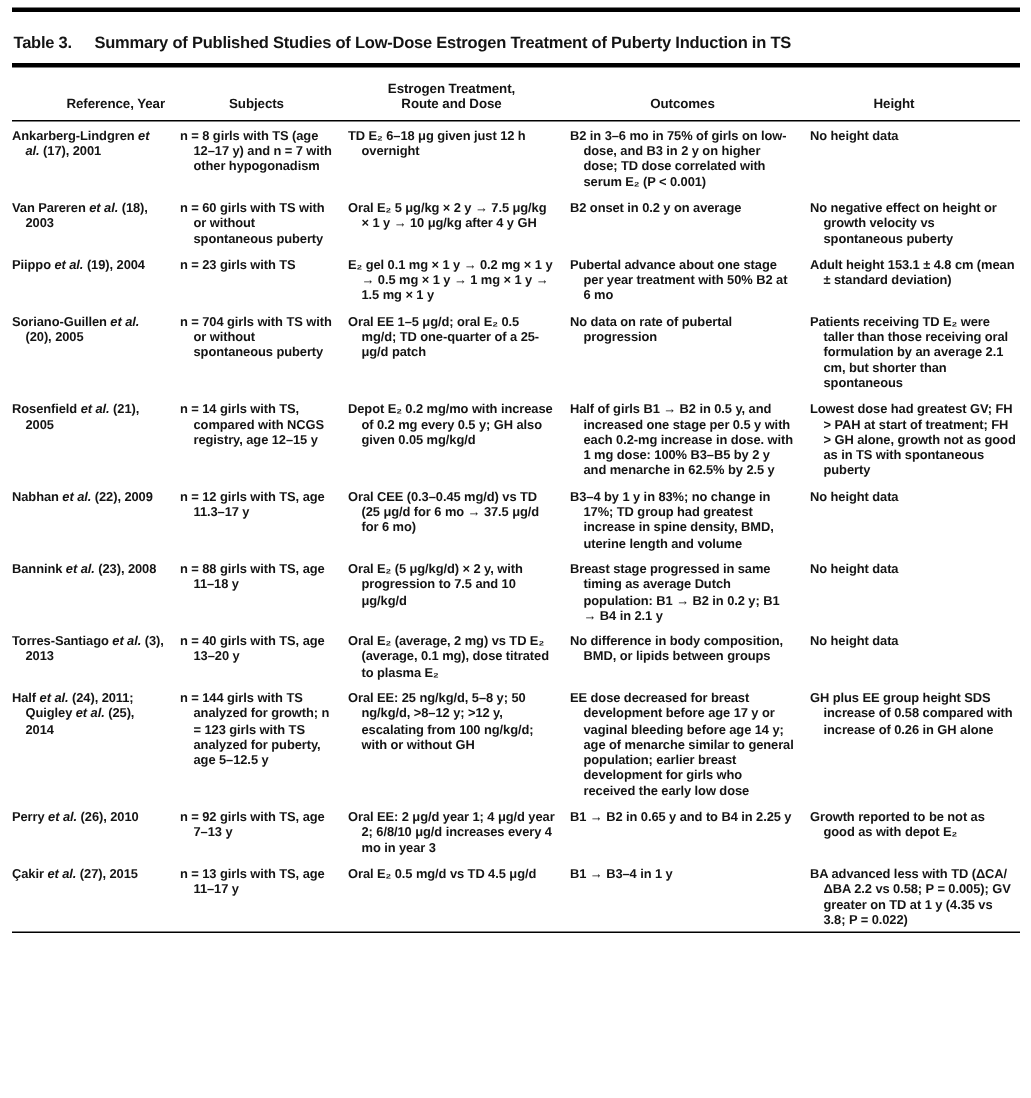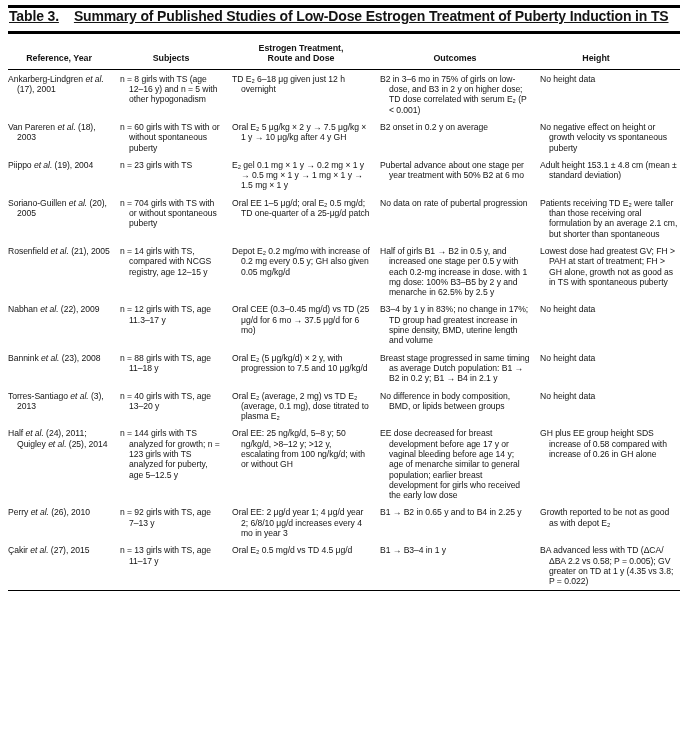--- a/index.html
+++ b/index.html
@@ -10,26 +10,25 @@
     font-family: "Liberation Sans", sans-serif;
     color: #141414;
     overflow: hidden;
   }
   .page { padding: 5px 7px 0 8px; }
 
   .rule-top { height: 3.2px; background: #000; }
   .rule-under-title { height: 2.6px; background: #000; }
 
   .title-row {
-    padding: 0 0 7px 1px;
-    font-size: 14px;
+    padding: 15px 0 7px 1px;
+    font-size: 11px;
     font-weight: bold;
     letter-spacing: -0.15px;
     white-space: nowrap;
-    text-decoration: underline;
   }
   .title-label { margin-right: 15px; }
 
   table.studies {
     width: 672px;
     border-collapse: collapse;
     table-layout: fixed;
     border-bottom: 1.8px solid #000;
   }
   col.c1 { width: 112px; }
@@ -42,29 +41,30 @@
   th {
     font-size: 8.9px;
     font-weight: bold;
     text-align: center;
     vertical-align: bottom;
     padding: 9px 10px 5px 0;
     white-space: pre-line;
     letter-spacing: -0.05px;
     line-height: 10.5px;
   }
-  th.c1 { text-align: center; }
+  th.c1 { text-align: right; }
   th.c5 { padding-right: 28px; }
 
   td {
     vertical-align: top;
     font-size: 8.6px;
     line-height: 10.3px;
     letter-spacing: -0.05px;
     padding: 4px 10px 3px 0;
+    font-weight: bold;
   }
   td.c5 { padding-right: 2px; }
   .cell-text {
     padding-left: 9px;
     text-indent: -9px;
   }
 </style>
 </head>
 <body>
 
@@ -92,21 +92,21 @@
         <th class="c4">Outcomes</th>
         <th class="c5">Height</th>
       </tr>
     </thead>
     <tbody>
   <tr>
     <td class="c1">
             <div class="cell-text"><span>Ankarberg-Lindgren </span><span style="font-style: italic;">et al.</span><span> (17), 2001</span></div>
           </td>
     <td class="c2">
-            <div class="cell-text">n = 8 girls with TS (age 12–16 y) and n = 5 with other hypogonadism</div>
+            <div class="cell-text">n = 8 girls with TS (age 12–17 y) and n = 7 with other hypogonadism</div>
           </td>
     <td class="c3">
             <div class="cell-text">TD E₂ 6–18 μg given just 12 h overnight</div>
           </td>
     <td class="c4">
             <div class="cell-text">B2 in 3–6 mo in 75% of girls on low-dose, and B3 in 2 y on higher dose; TD dose correlated with serum E₂ (P &lt; 0.001)</div>
           </td>
     <td class="c5">
             <div class="cell-text">No height data</div>
           </td>

